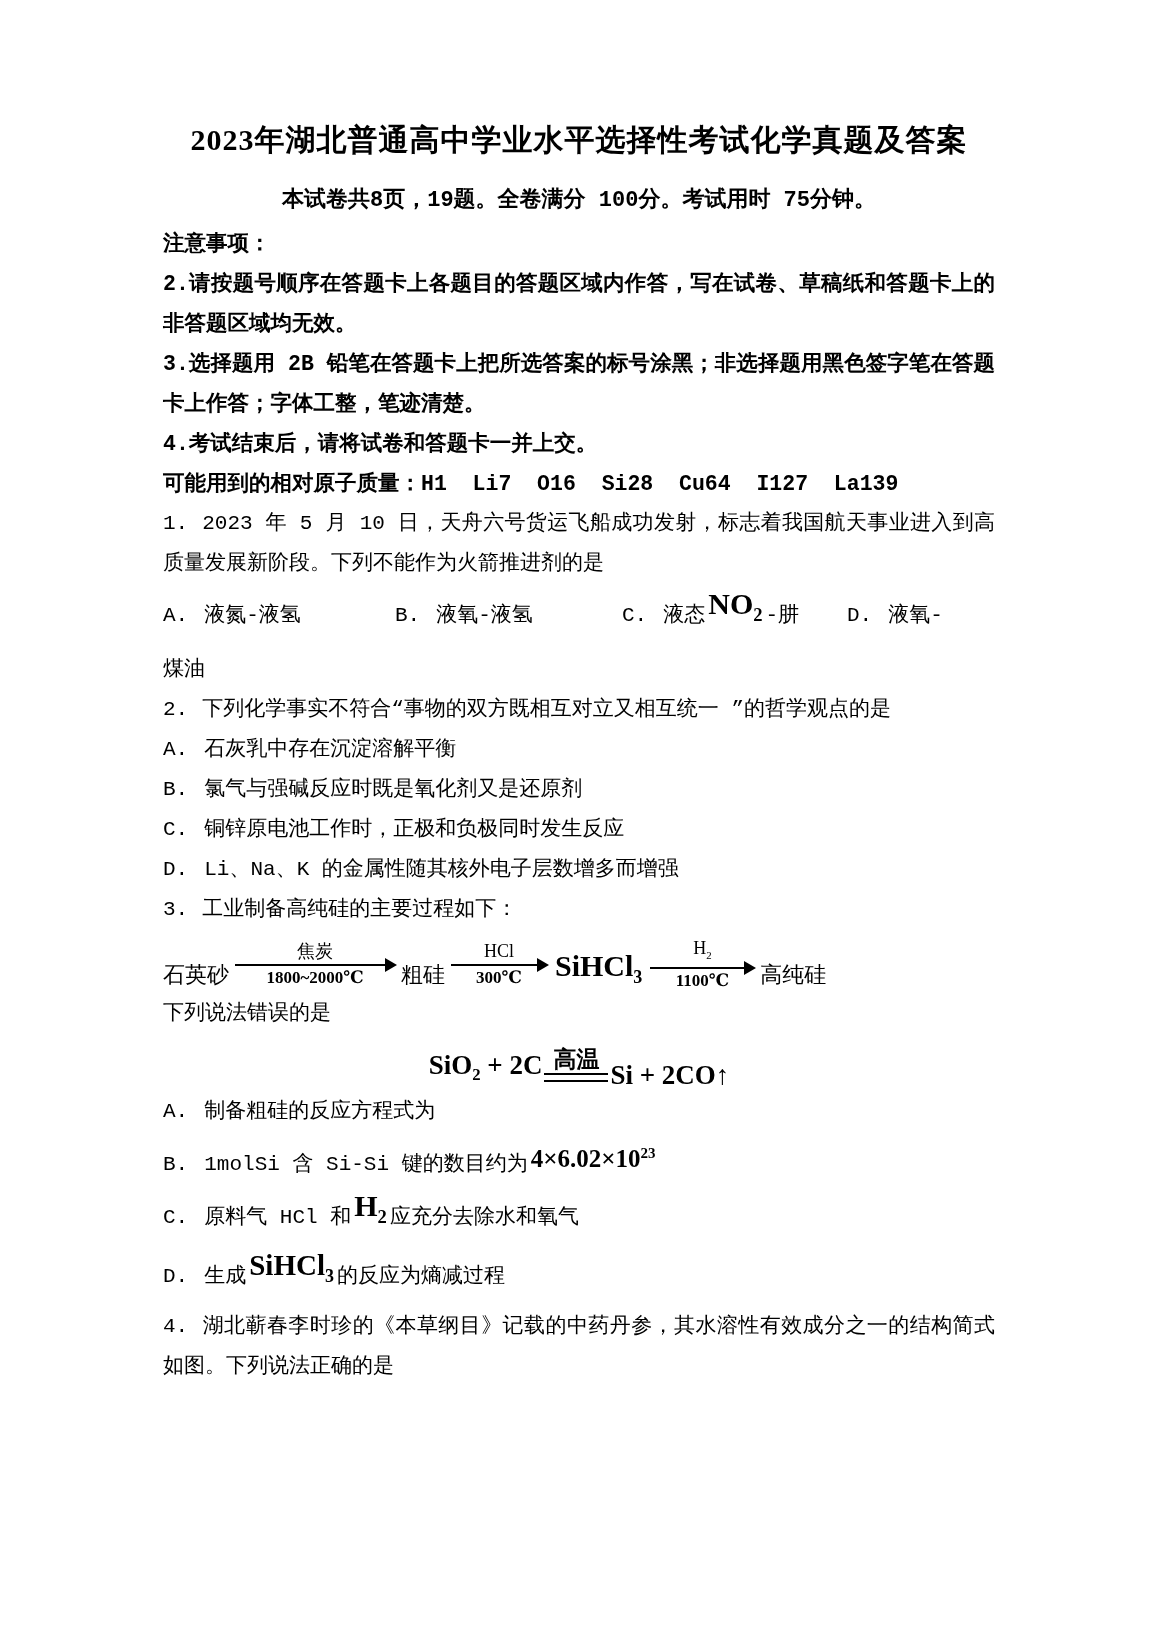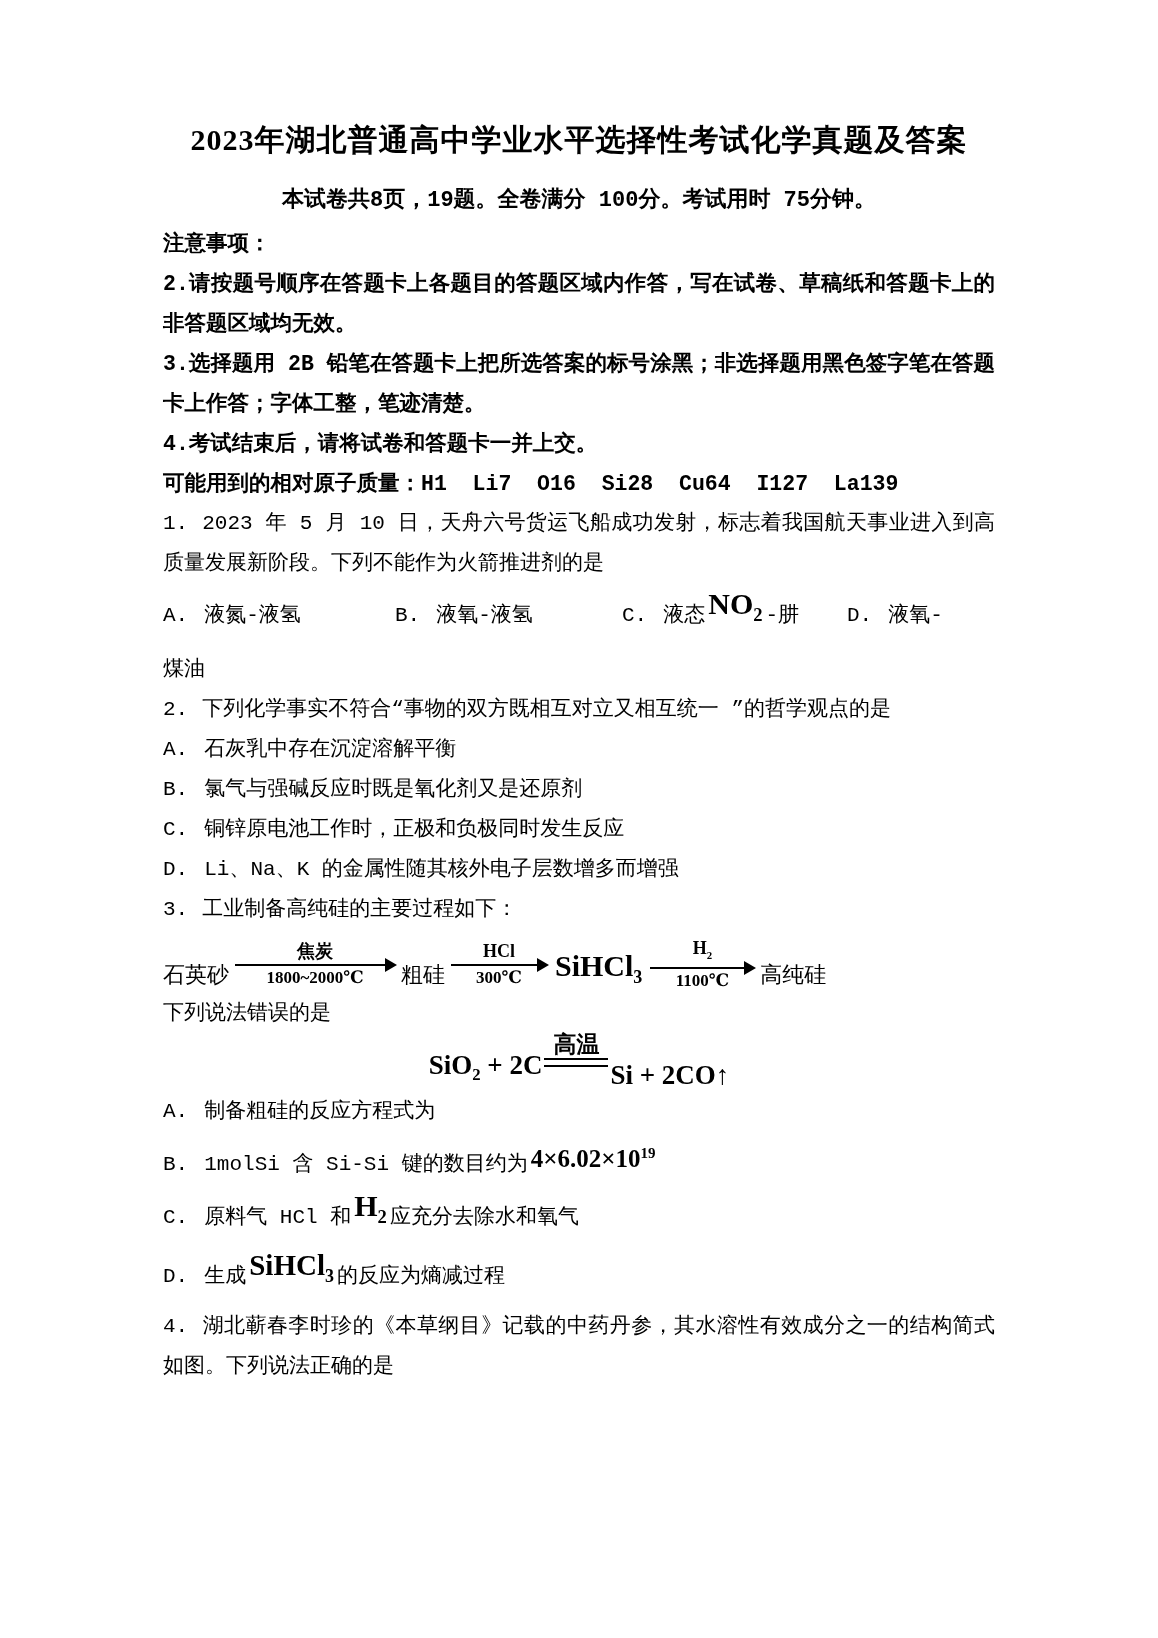--- a/index.html
+++ b/index.html
@@ -58,21 +58,21 @@
   .scheme{display:flex;align-items:center;height:60px;margin:4px 0 0 0;}
   .scheme-name{font-size:22px;position:relative;top:11px;}
   .scheme-big{
     font-family:"Liberation Serif","DejaVu Serif",serif;
     font-weight:700;font-size:30px;position:relative;top:4px;padding:0 2px;
   }
   .scheme-big sub{font-size:0.6em;}
   .rxn{display:inline-flex;flex-direction:column;align-items:center;margin:0 6px;}
   .rxn-above{
     font-family:"Liberation Serif","DejaVu Serif",serif;
-    font-weight:700;font-size:18px;line-height:22px;
+    font-weight:400;font-size:18px;line-height:22px;
   }
   .rxn-above sub{font-size:0.6em;}
   .rxn-arrow{position:relative;height:2px;background:#000;margin:2px 0 1px 0;}
   .rxn-arrow::after{
     content:"";position:absolute;right:-2px;top:-6px;
     border-left:12px solid #000;
     border-top:7px solid transparent;
     border-bottom:7px solid transparent;
   }
   .aw1{width:160px;}
@@ -85,21 +85,21 @@
   
   .equation{
     display:flex;justify-content:center;align-items:flex-end;
     height:58px;margin:0;
   }
   .eq-part{
     font-family:"Liberation Serif","DejaVu Serif",serif;
     font-weight:700;font-size:27px;line-height:34px;
   }
   .eq-part sub{font-size:0.62em;}
-  .eq-cond{display:inline-flex;flex-direction:column;align-items:center;margin:15px 2px;}
+  .eq-cond{display:inline-flex;flex-direction:column;align-items:center;margin:0 2px;}
   .eq-cond-label{
     font-family:"Liberation Serif","DejaVu Serif",serif;
     font-weight:700;font-size:23px;line-height:26px;
   }
   .eq-dbl{
     width:64px;height:9px;box-sizing:border-box;
     border-top:2.5px solid #000;border-bottom:2.5px solid #000;
     margin-bottom:10px;
   }
 </style>
@@ -165,19 +165,19 @@
   <div class="equation">
     <span class="eq-part"><span>SiO</span><sub>2</sub><span> + 2C</span></span>
     <span class="eq-cond">
       <span class="eq-cond-label">高温</span>
       <span class="eq-dbl"></span>
     </span>
     <span class="eq-part">Si + 2CO↑</span>
   </div>
 
   <p class="r-line"><span class="opt-label">A.</span><span>制备粗硅的反应方程式为</span></p>
-  <p class="r-line tall"><span class="opt-label">B.</span><span>1molSi 含 Si-Si 键的数目约为</span><span class="fml-mid"><span>4×6.02×10</span><sup>19</sup></span></p>
+  <p class="r-line tall"><span class="opt-label">B.</span><span>1molSi 含 Si-Si 键的数目约为</span><span class="fml-mid"><span>4×6.02×10</span><sup>23</sup></span></p>
   <p class="r-line tall"><span class="opt-label">C.</span><span>原料气 HCl 和</span><span class="fml"><span>H</span><sub>2</sub></span><span>应充分去除水和氧气</span></p>
   <p class="r-line tall"><span class="opt-label">D.</span><span>生成</span><span class="fml fml-big"><span>SiHCl</span><sub>3</sub></span><span>的反应为熵减过程</span></p>
 
   <p class="r-line"><span class="q-num">4.</span><span>湖北蕲春李时珍的《本草纲目》记载的中药丹参，其水溶性有效成分之一的结构简式如图。下列说法正确的是</span></p>
 
 </div>
 
 </body></html>

